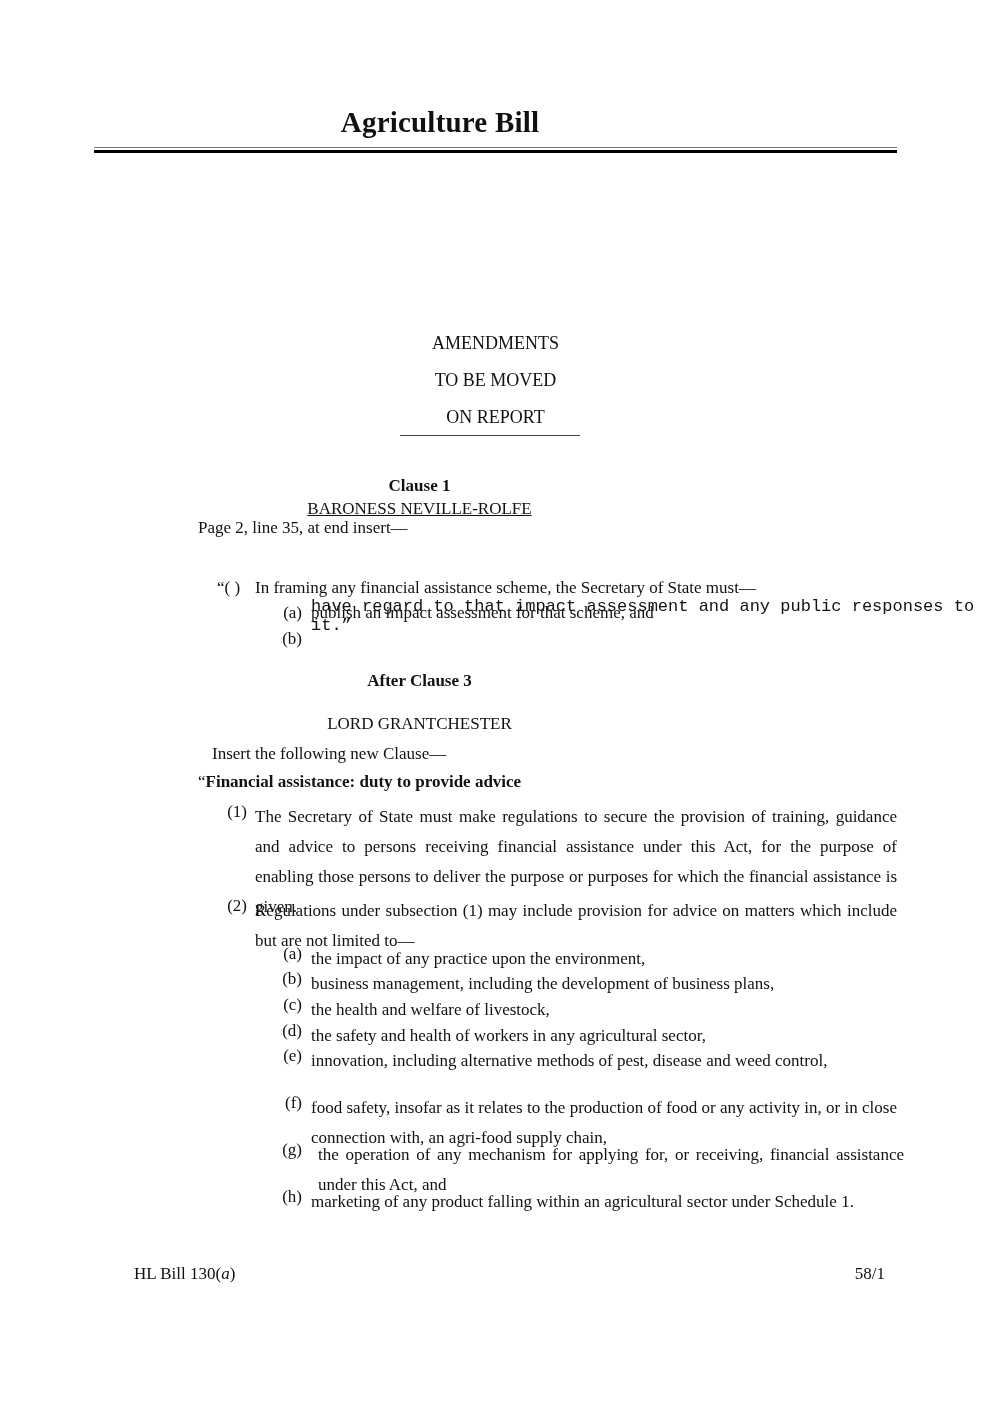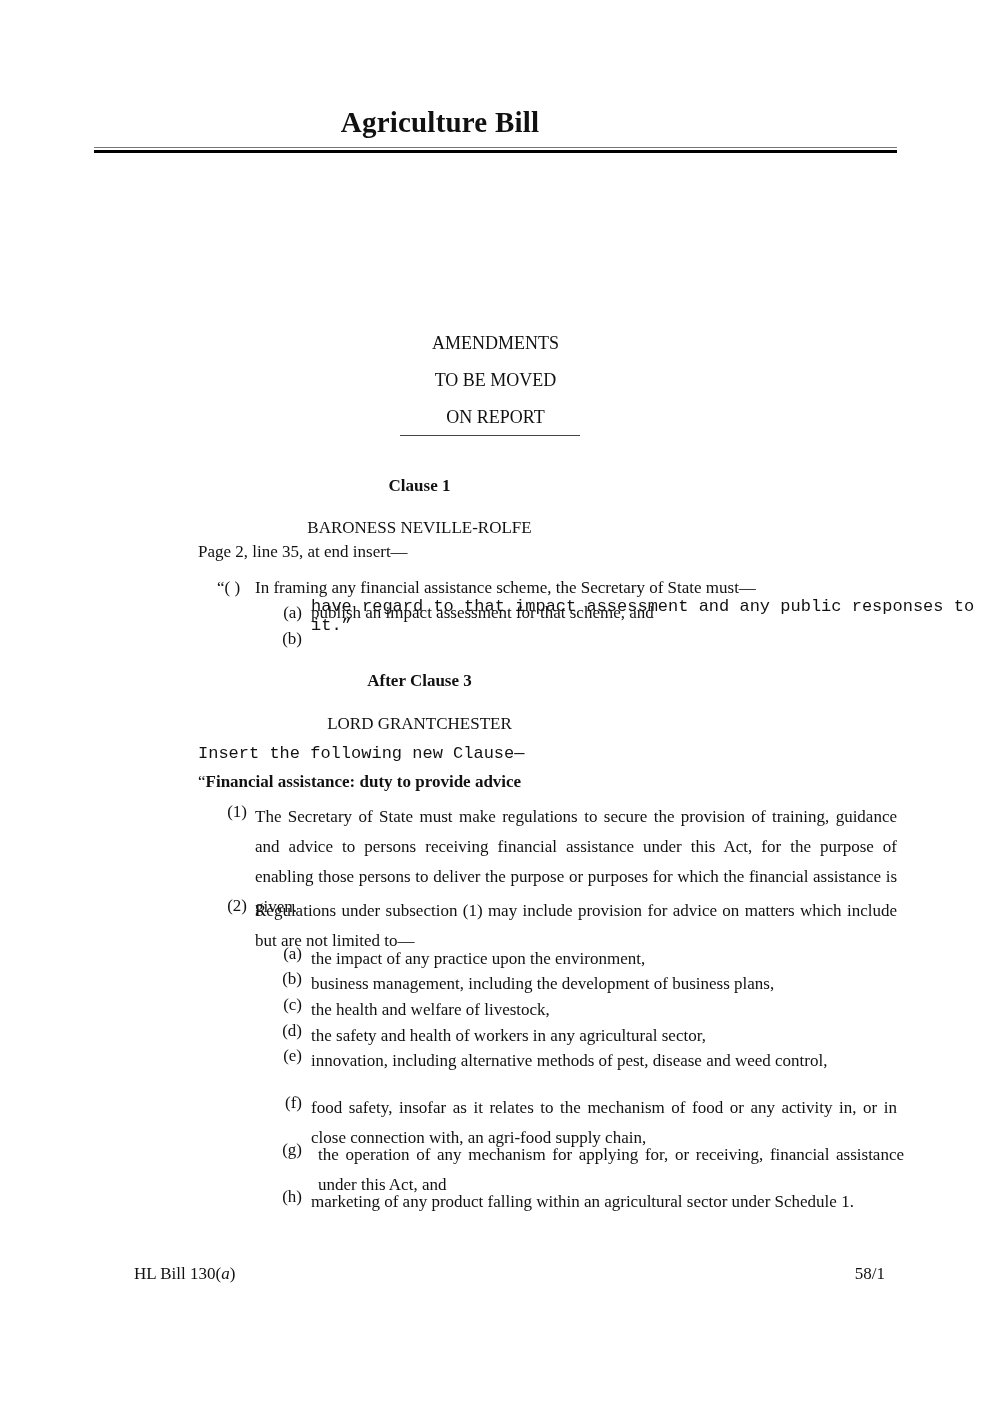--- a/index.html
+++ b/index.html
@@ -39,34 +39,34 @@
 <div class="title">Agriculture Bill</div>
 <div class="rule-thin"></div>
 <div class="rule-thick"></div>
 
 <div class="heading-line" style="top:306px;">AMENDMENTS</div>
 <div class="heading-line" style="top:343px;">TO BE MOVED</div>
 <div class="heading-line" style="top:380px;">ON REPORT</div>
 <div class="short-rule"></div>
 
 <div class="center bold" style="top:476px;">Clause 1</div>
-<div class="center" style="top:518px;">BARONESS NEVILLE-ROLFE</div>
-<div class="abs" style="left:198px; top:542px;">Page 2, line 35, at end insert—</div>
+<div class="center" style="top:499px;text-decoration:underline;">BARONESS NEVILLE-ROLFE</div>
+<div class="abs" style="left:198px; top:518px;">Page 2, line 35, at end insert—</div>
 
 <div class="abs" style="left:217px; top:578px;">“( )</div>
 <div class="abs" style="left:255px; top:578px;">In framing any financial assistance scheme, the Secretary of State must—</div>
 
 <div class="lbl" style="left:262px; width:40px; top:603px;">(a)</div>
 <div class="abs" style="left:311px; top:603px;">publish an impact assessment for that scheme, and</div>
 <div class="lbl" style="left:262px; width:40px; top:629px;">(b)</div>
 <div class="abs" style="left:311px; top:597px;font-family:Liberation Mono, monospace;">have regard to that impact assessment and any public responses to it.”</div>
 
 <div class="center bold" style="top:671px;">After Clause 3</div>
 <div class="center" style="top:714px;">LORD GRANTCHESTER</div>
-<div class="abs" style="left:198px; top:744px;font-family:Liberation Mono, monospace;">Insert the following new Clause—</div>
+<div class="abs" style="left:212px; top:744px;">Insert the following new Clause—</div>
 
 <div class="abs bold" style="left:198px; top:772px;">
   <span style="font-weight:normal;">“</span><span>Financial assistance: duty to provide advice</span>
 </div>
 
 <div class="lbl" style="left:205px; width:42px; top:802px;">(1)</div>
 <div class="abs justify para" style="left:255px; width:642px; top:802px;">The Secretary of State must make regulations to secure the provision of training, guidance and advice to persons receiving financial assistance under this Act, for the purpose of enabling those persons to deliver the purpose or purposes for which the financial assistance is given.</div>
 
 <div class="lbl" style="left:205px; width:42px; top:896px;">(2)</div>
 <div class="abs justify para" style="left:255px; width:642px; top:896px;">Regulations under subsection (1) may include provision for advice on matters which include but are not limited to—</div>
@@ -80,21 +80,21 @@
 <div class="lbl" style="left:262px; width:40px; top:995px;">(c)</div>
 <div class="abs justify para" style="left:311px; width:586px; top:995px;">the health and welfare of livestock,</div>
 
 <div class="lbl" style="left:262px; width:40px; top:1021px;">(d)</div>
 <div class="abs justify para" style="left:311px; width:586px; top:1021px;">the safety and health of workers in any agricultural sector,</div>
 
 <div class="lbl" style="left:262px; width:40px; top:1046px;">(e)</div>
 <div class="abs justify para" style="left:311px; width:586px; top:1046px;">innovation, including alternative methods of pest, disease and weed control,</div>
 
 <div class="lbl" style="left:262px; width:40px; top:1093px;">(f)</div>
-<div class="abs justify para" style="left:311px; width:586px; top:1093px;">food safety, insofar as it relates to the mechanism of food or any activity in, or in close connection with, an agri-food supply chain,</div>
+<div class="abs justify para" style="left:311px; width:586px; top:1093px;">food safety, insofar as it relates to the production of food or any activity in, or in close connection with, an agri-food supply chain,</div>
 
 <div class="lbl" style="left:262px; width:40px; top:1140px;">(g)</div>
 <div class="abs justify para" style="left:318px; width:586px; top:1140px;">the operation of any mechanism for applying for, or receiving, financial assistance under this Act, and</div>
 
 <div class="lbl" style="left:262px; width:40px; top:1187px;">(h)</div>
 <div class="abs justify para" style="left:311px; width:586px; top:1187px;">marketing of any product falling within an agricultural sector under Schedule 1.</div>
 
 <div class="footer" style="left:94px;margin-left:40px;">
   <span>HL Bill 130(</span><i>a</i><span>)</span>
 </div>

